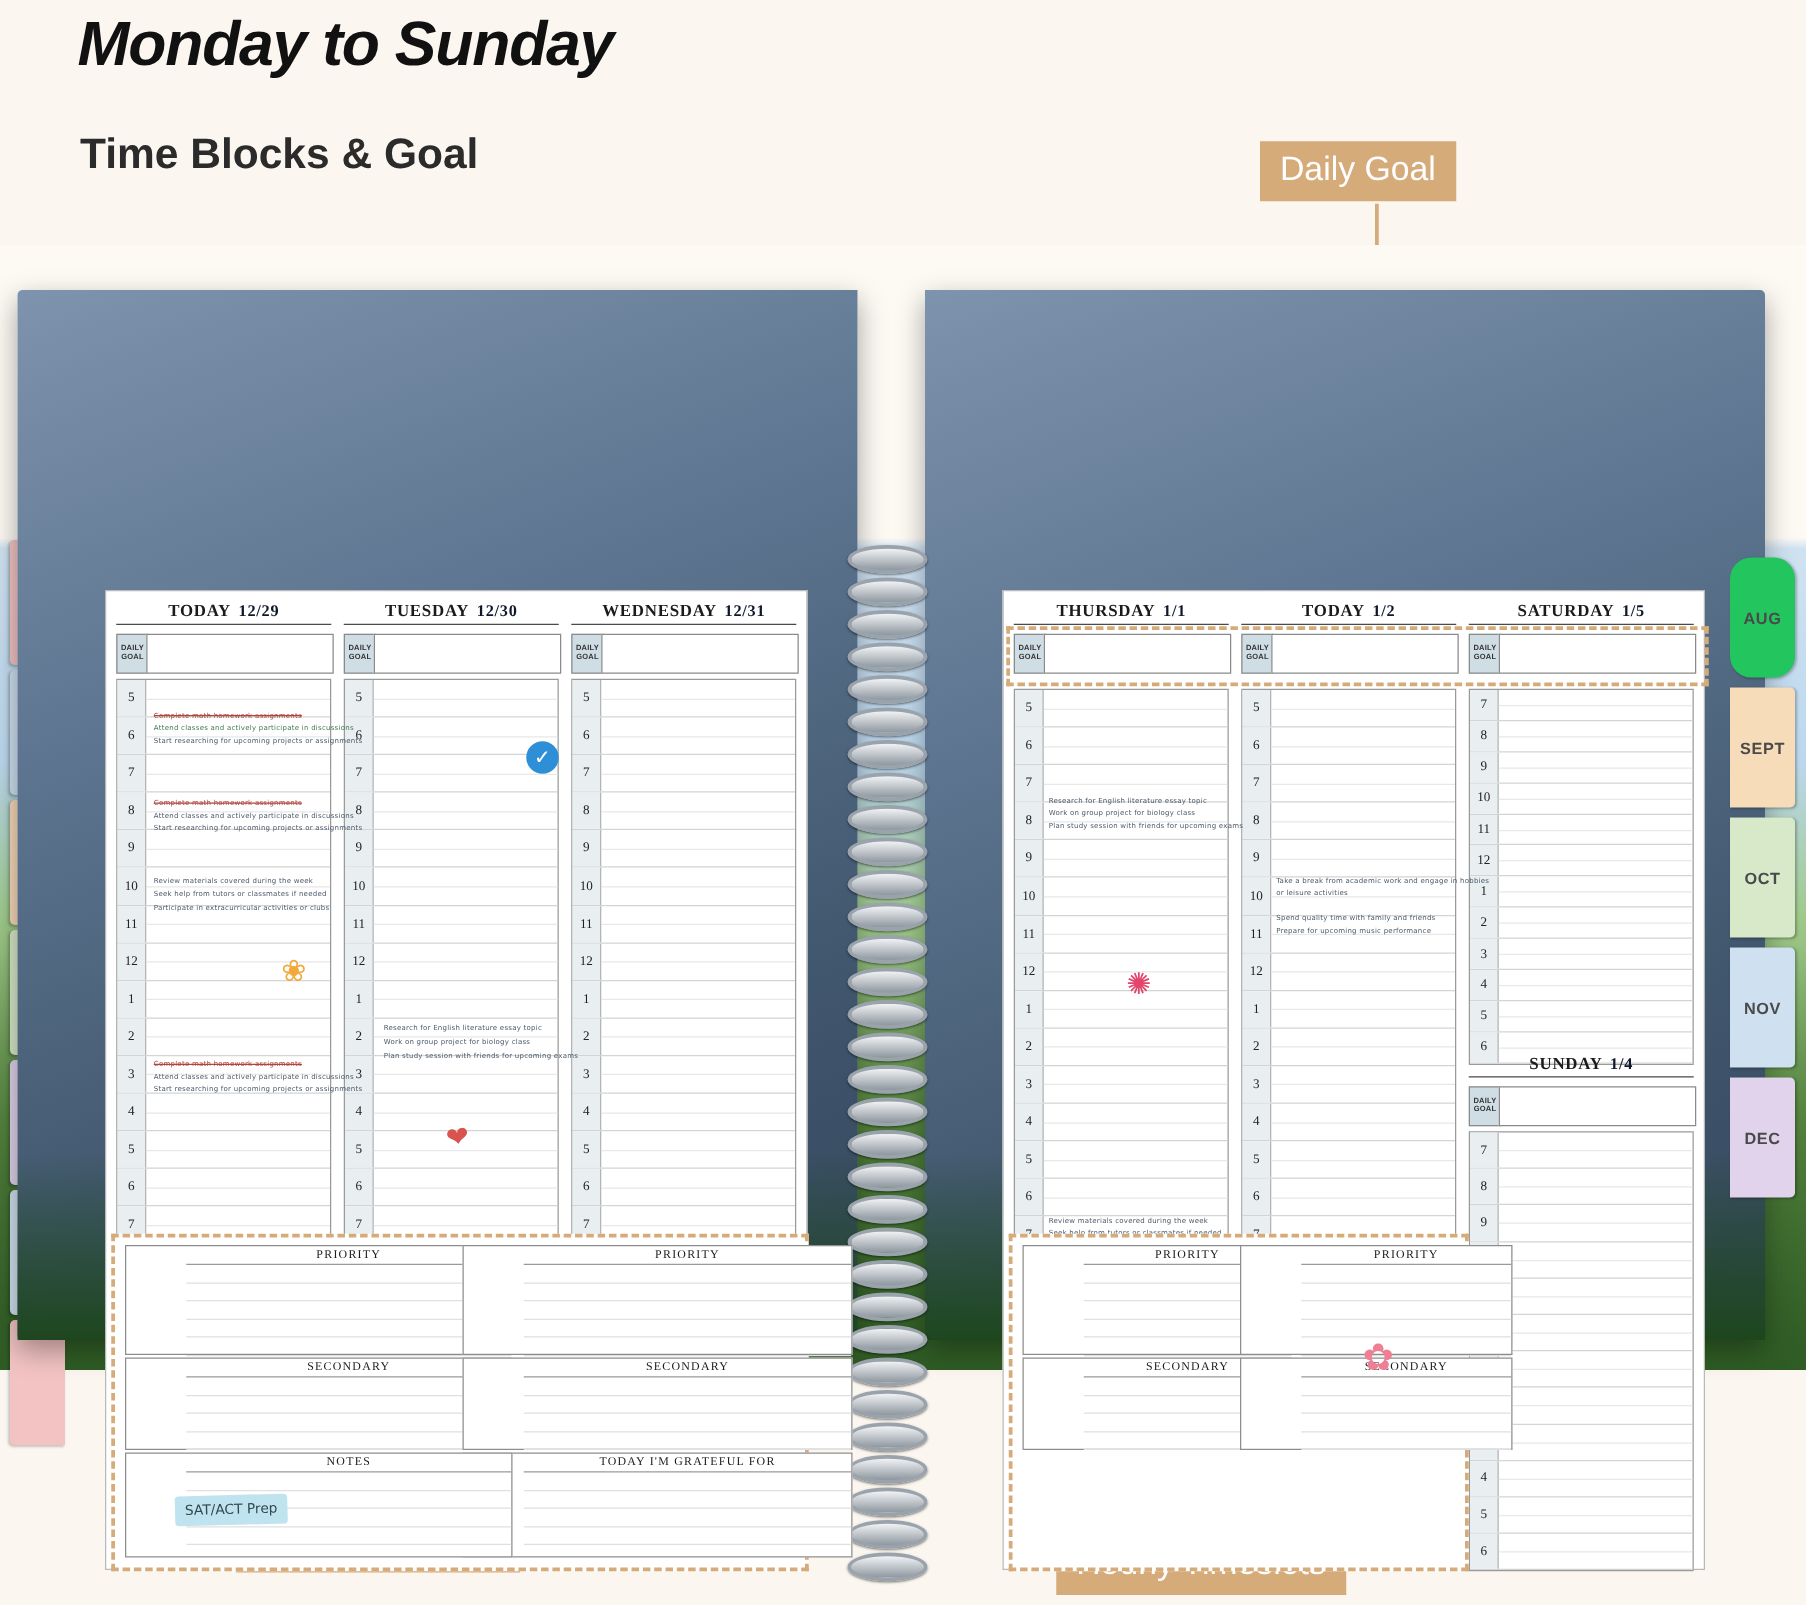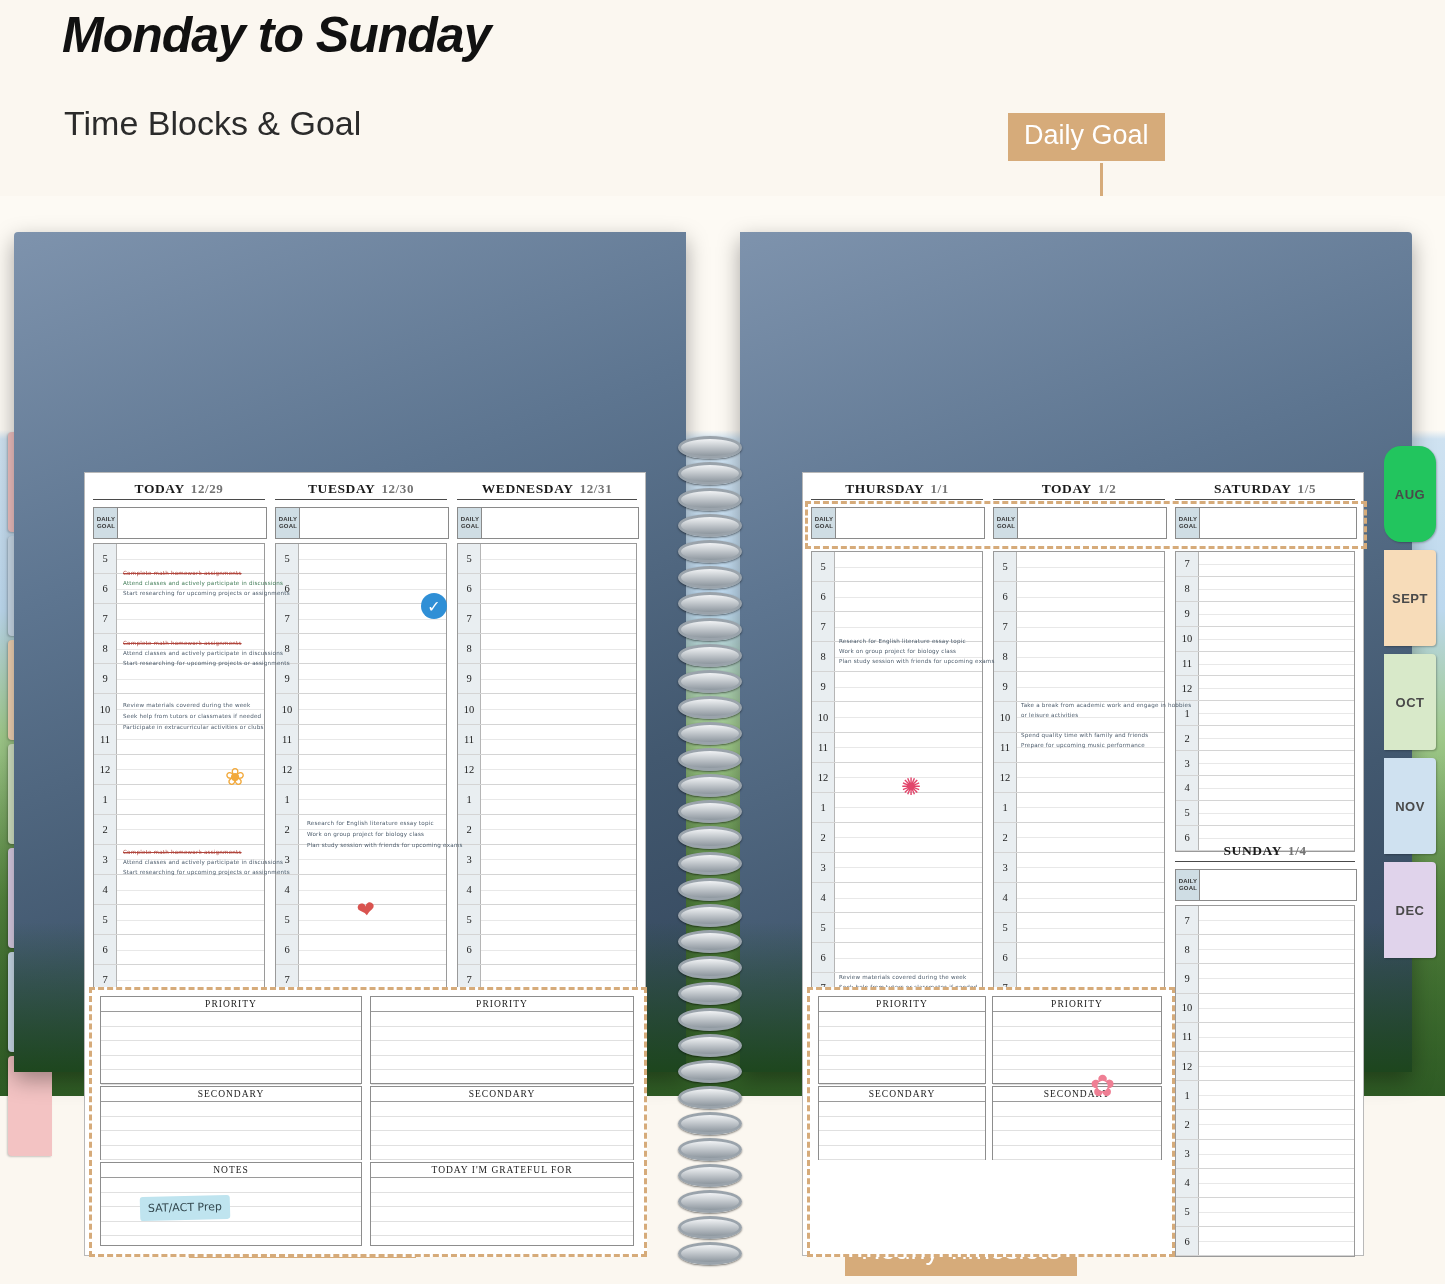--- a/index.html
+++ b/index.html
@@ -25,20 +25,21 @@
     font-style: italic;
     color: #111;
     letter-spacing: -1px;
   }
   .sub-title {
     position: absolute;
     left: 64px;
     top: 104px;
     font-size: 34px;
     color: #2b2b2b;
+    font-weight: bold;
   }
 
   
   .callout {
     position: absolute;
     background: #d6ab7a;
     color: #ffffff;
     font-size: 27px;
     padding: 7px 16px 10px 16px;
     white-space: nowrap;
@@ -159,21 +160,21 @@
     justify-content: center;
     gap: 6px;
     font-family: "Liberation Serif", serif;
     font-size: 13.5px;
     font-weight: bold;
     letter-spacing: .6px;
     color: #1b1b1b;
     border-bottom: 1.5px solid #4a4a4a;
     padding-bottom: 2px;
   }
-  .day-head .date { color: #737373; font-size: 13px; }
+  .day-head .date { color: #0f172a; font-size: 13px; }
 
   .goal-box {
     position: absolute;
     border: 1px solid #8a8a8a;
     background: #fff;
   }
   .goal-tag {
     position: absolute;
     width: 24px;
     background: #cfdde4;
@@ -219,20 +220,21 @@
   
   .dash-block {
     position: absolute;
     border: 3px dashed #d6ab7a;
     background: #ffffff;
   }
   .mini-box {
     position: absolute;
     border: 1px solid #8d8d8d;
     background: #fff;
+    padding-left: 48px;
   }
   .mini-title {
     font-family: "Liberation Serif", serif;
     font-size: 9.5px;
     letter-spacing: 1px;
     text-align: center;
     border-bottom: 1px solid #9a9a9a;
     padding: 2px 0 2px 0;
     color: #1b1b1b;
   }

